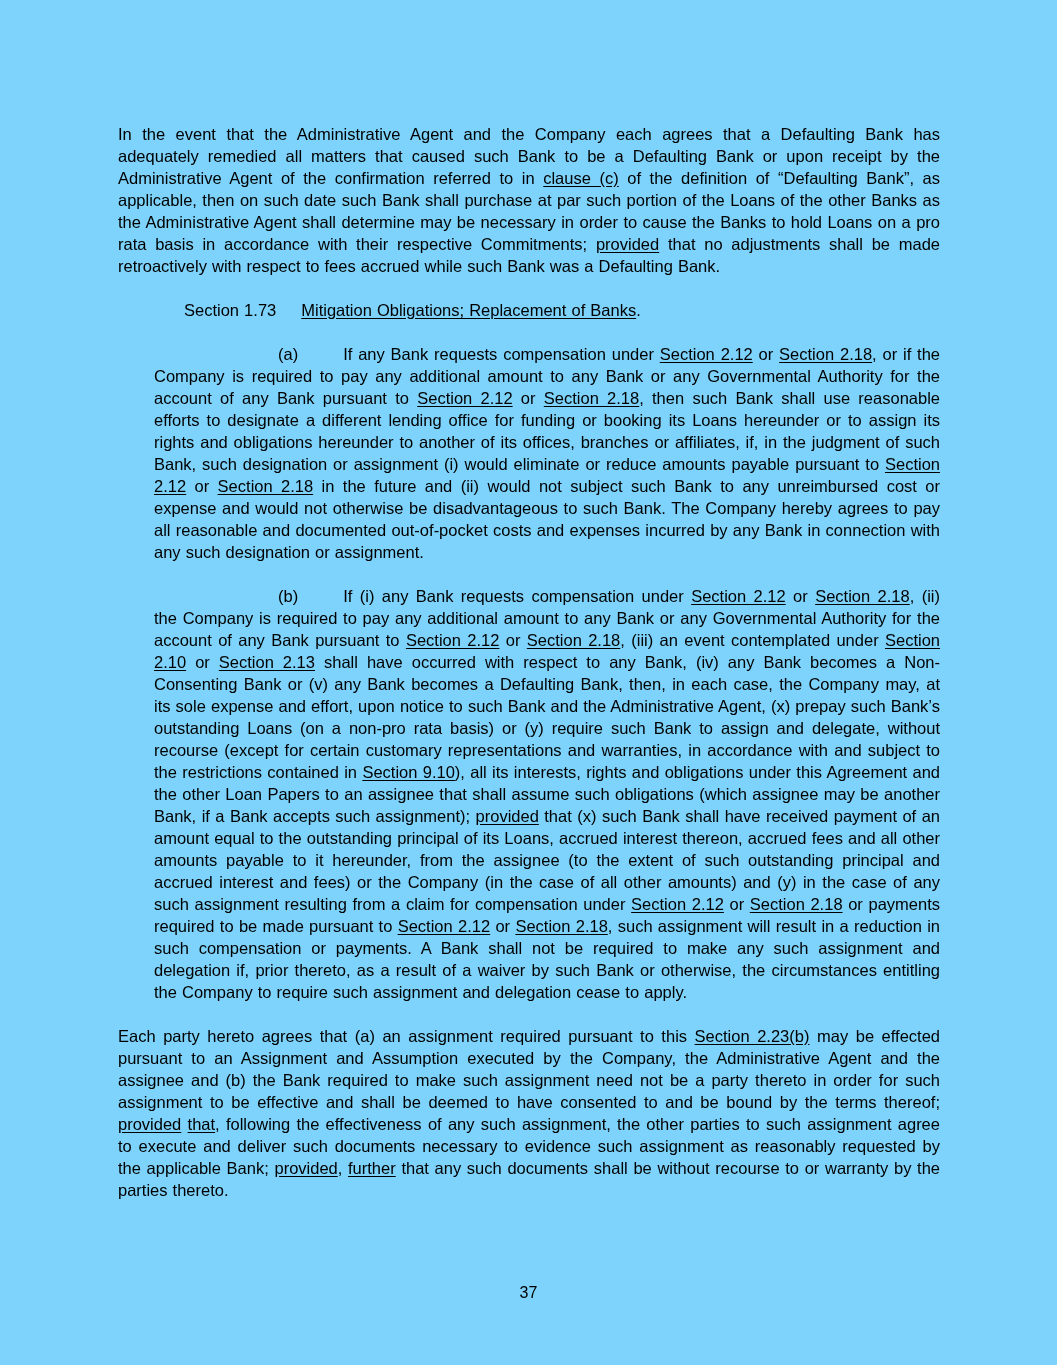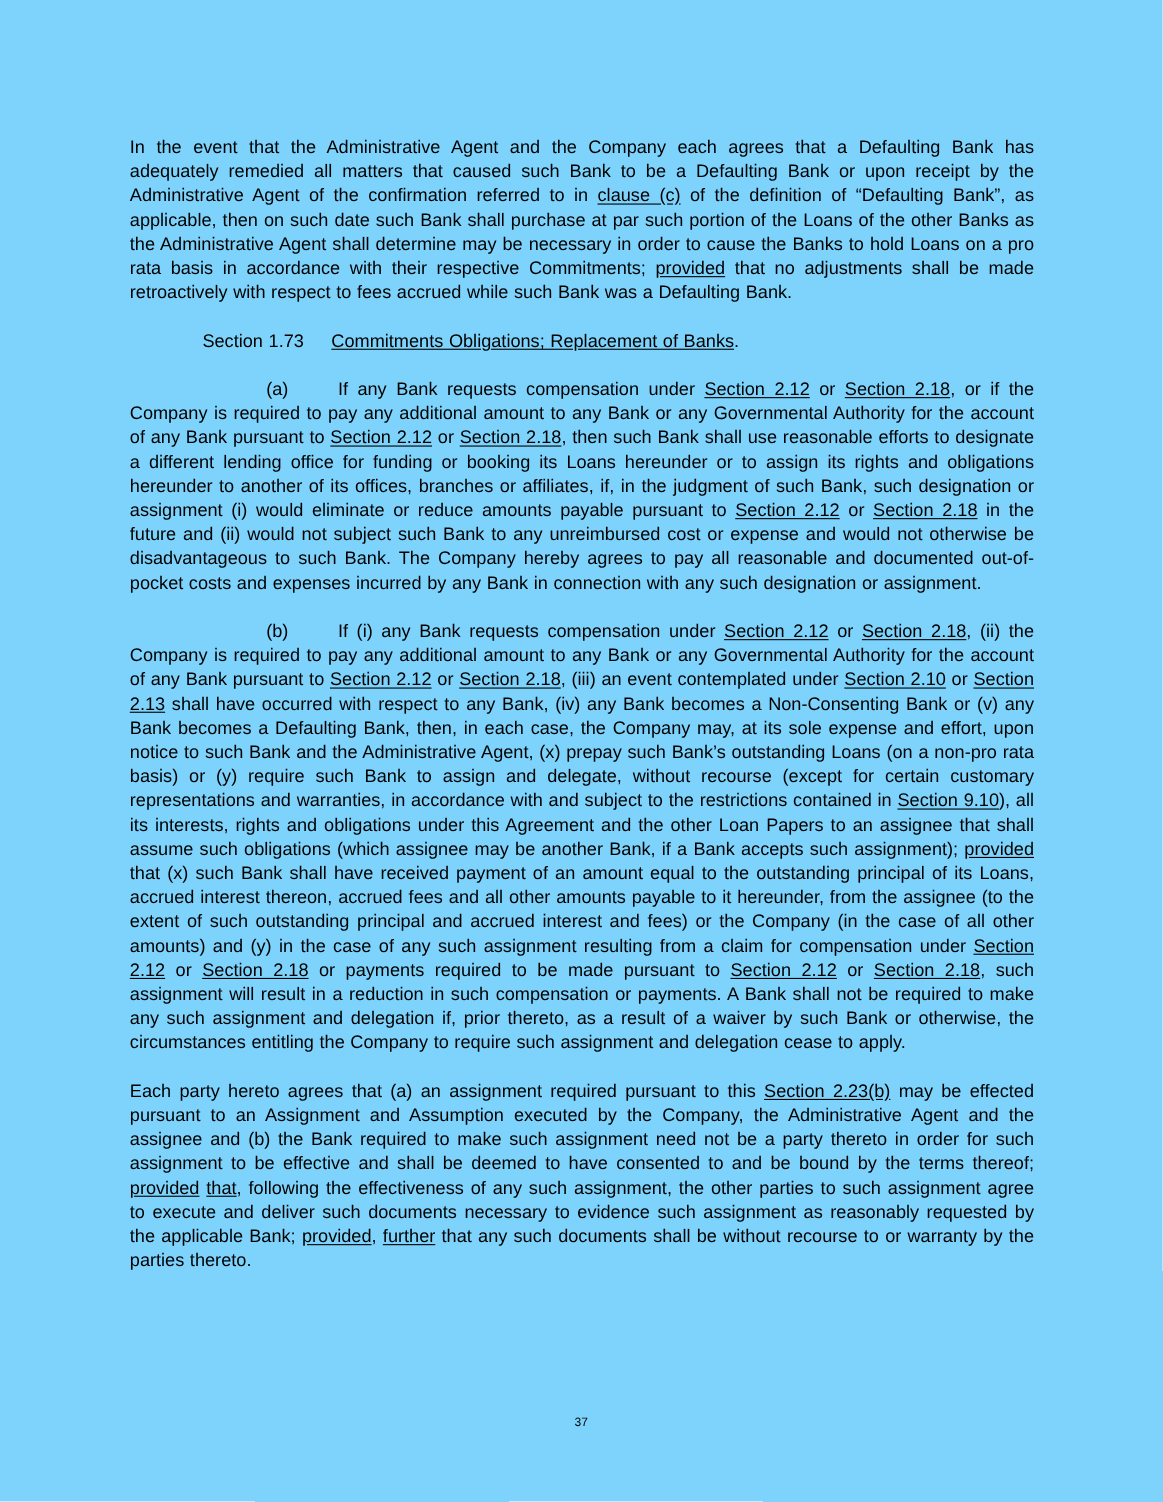--- a/index.html
+++ b/index.html
@@ -28,48 +28,49 @@
     text-align: justify;
     margin: 0 0 22px 0;
     word-spacing: 0.5px;
   }
   .para-heading {
     text-align: left;
     text-indent: 66px;
   }
   .para-sub {
     text-indent: 124px;
+    margin-left: 36px;
   }
   .para-body {
     text-indent: 0;
   }
   .tab-gap {
     display: inline-block;
     height: 1px;
     vertical-align: baseline;
   }
   u {
     text-decoration: underline;
     text-underline-offset: 2px;
   }
   .page-number {
     position: absolute;
     top: 1283px;
     left: 0;
     width: 100%;
     text-align: center;
-    font-size: 11px;
+    font-size: 16px;
     line-height: 20px;
   }
 </style>
 </head>
 <body>
 
 <div class="page">
   <div class="content">
       <p class="para para-body"><span>In the event that the Administrative Agent and the Company each agrees that a Defaulting Bank has adequately remedied all matters that caused such Bank to be a Defaulting Bank or upon receipt by the Administrative Agent of the confirmation referred to in </span><u>clause (c)</u><span> of the definition of “Defaulting Bank”, as applicable, then on such date such Bank shall purchase at par such portion of the Loans of the other Banks as the Administrative Agent shall determine may be necessary in order to cause the Banks to hold Loans on a pro rata basis in accordance with their respective Commitments; </span><u>provided</u><span> that no adjustments shall be made retroactively with respect to fees accrued while such Bank was a Defaulting Bank.</span></p>
-      <p class="para para-heading"><span>Section 1.73</span><span class="tab-gap" style="width: 25px;"></span><u>Commitments Obligations; Replacement of Banks</u><span>.</span></p>
+      <p class="para para-heading"><span>Section 1.73</span><span class="tab-gap" style="width: 25px;"></span><u>Mitigation Obligations; Replacement of Banks</u><span>.</span></p>
       <p class="para para-sub"><span>(a)</span><span class="tab-gap" style="width: 45px;"></span><span>If any Bank requests compensation under </span><u>Section 2.12</u><span> or </span><u>Section 2.18</u><span>, or if the Company is required to pay any additional amount to any Bank or any Governmental Authority for the account of any Bank pursuant to </span><u>Section 2.12</u><span> or </span><u>Section 2.18</u><span>, then such Bank shall use reasonable efforts to designate a different lending office for funding or booking its Loans hereunder or to assign its rights and obligations hereunder to another of its offices, branches or affiliates, if, in the judgment of such Bank, such designation or assignment (i) would eliminate or reduce amounts payable pursuant to </span><u>Section 2.12</u><span> or </span><u>Section 2.18</u><span> in the future and (ii) would not subject such Bank to any unreimbursed cost or expense and would not otherwise be disadvantageous to such Bank.  The Company hereby agrees to pay all reasonable and documented out-of-pocket costs and expenses incurred by any Bank in connection with any such designation or assignment.</span></p>
       <p class="para para-sub"><span>(b)</span><span class="tab-gap" style="width: 45px;"></span><span>If (i) any Bank requests compensation under </span><u>Section 2.12</u><span> or </span><u>Section 2.18</u><span>, (ii) the Company is required to pay any additional amount to any Bank or any Governmental Authority for the account of any Bank pursuant to </span><u>Section 2.12</u><span> or </span><u>Section 2.18</u><span>, (iii) an event contemplated under </span><u>Section 2.10</u><span> or </span><u>Section 2.13</u><span> shall have occurred with respect to any Bank, (iv) any Bank becomes a Non-Consenting Bank or (v) any Bank becomes a Defaulting Bank, then, in each case, the Company may, at its sole expense and effort, upon notice to such Bank and the Administrative Agent, (x) prepay such Bank’s outstanding Loans (on a non-pro rata basis) or (y) require such Bank to assign and delegate, without recourse (except for certain customary representations and warranties, in accordance with and subject to the restrictions contained in </span><u>Section 9.10</u><span>), all its interests, rights and obligations under this Agreement and the other Loan Papers to an assignee that shall assume such obligations (which assignee may be another Bank, if a Bank accepts such assignment); </span><u>provided</u><span> that (x) such Bank shall have received payment of an amount equal to the outstanding principal of its Loans, accrued interest thereon, accrued fees and all other amounts payable to it hereunder, from the assignee (to the extent of such outstanding principal and accrued interest and fees) or the Company (in the case of all other amounts) and (y) in the case of any such assignment resulting from a claim for compensation under </span><u>Section 2.12</u><span> or </span><u>Section 2.18</u><span> or payments required to be made pursuant to </span><u>Section 2.12</u><span> or </span><u>Section 2.18</u><span>, such assignment will result in a reduction in such compensation or payments.  A Bank shall not be required to make any such assignment and delegation if, prior thereto, as a result of a waiver by such Bank or otherwise, the circumstances entitling the Company to require such assignment and delegation cease to apply.</span></p>
       <p class="para para-body"><span>Each party hereto agrees that (a) an assignment required pursuant to this </span><u>Section 2.23(b)</u><span> may be effected pursuant to an Assignment and Assumption executed by the Company, the Administrative Agent and the assignee and (b) the Bank required to make such assignment need not be a party thereto in order for such assignment to be effective and shall be deemed to have consented to and be bound by the terms thereof; </span><u>provided</u><span> </span><u>that</u><span>, following the effectiveness of any such assignment, the other parties to such assignment agree to execute and deliver such documents necessary to evidence such assignment as reasonably requested by the applicable Bank; </span><u>provided</u><span>, </span><u>further</u><span> that any such documents shall be without recourse to or warranty by the parties thereto.</span></p>
     </div>
   <div class="page-number">37</div>
 </div>
 
 </body></html>

